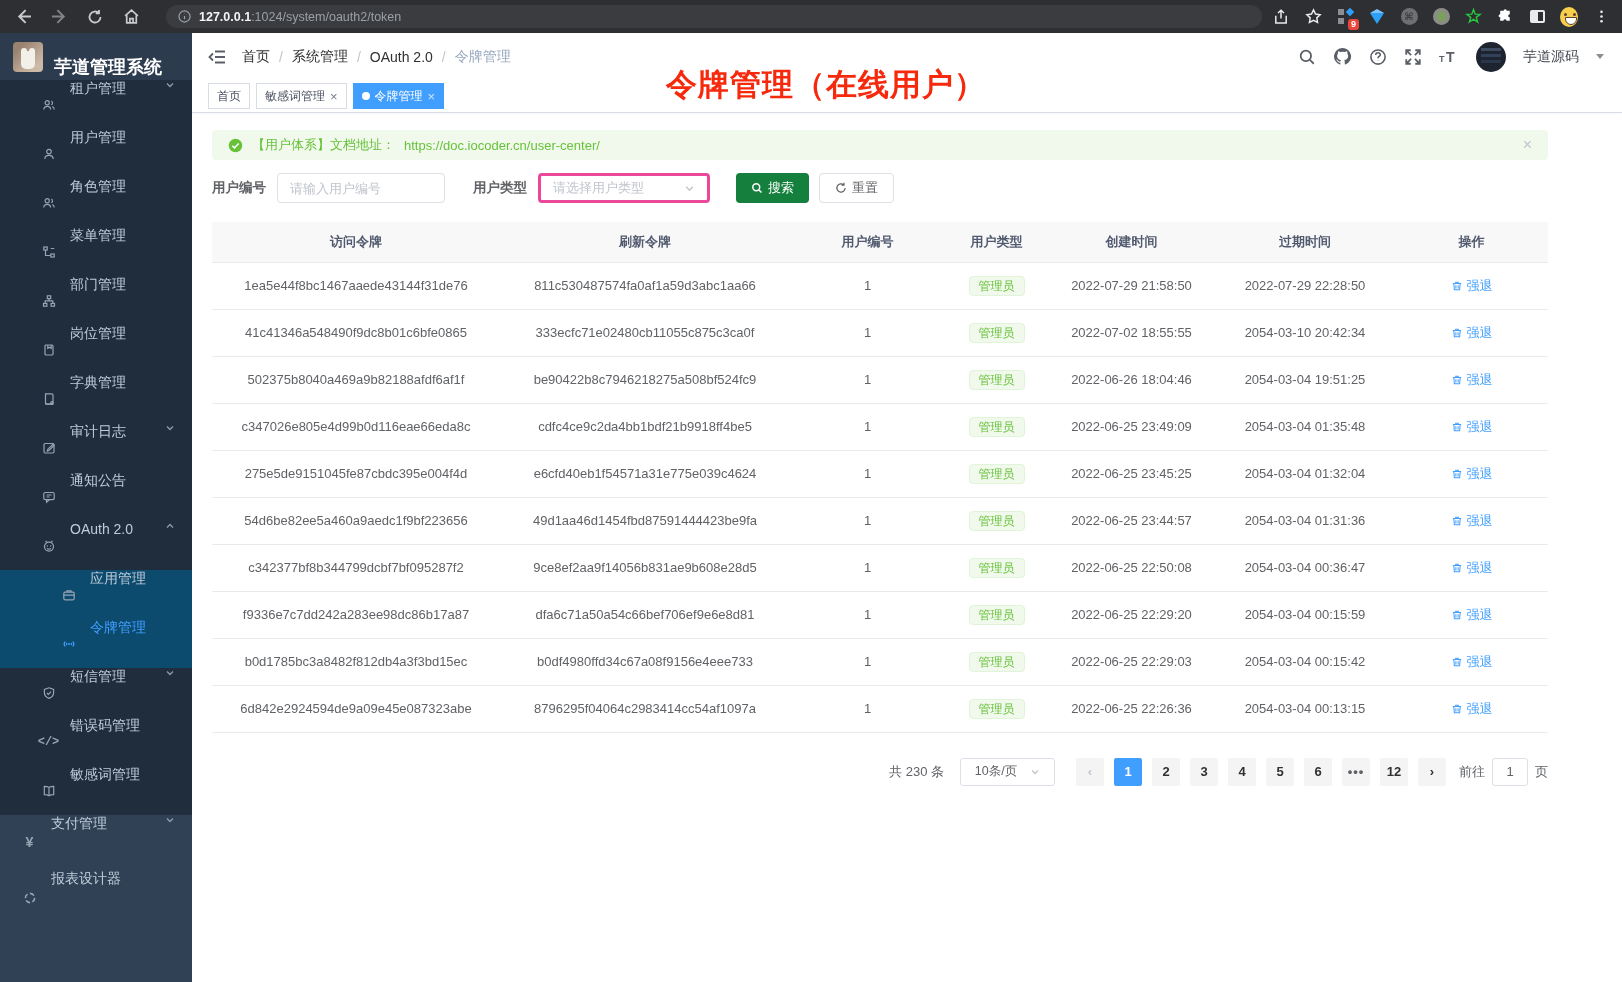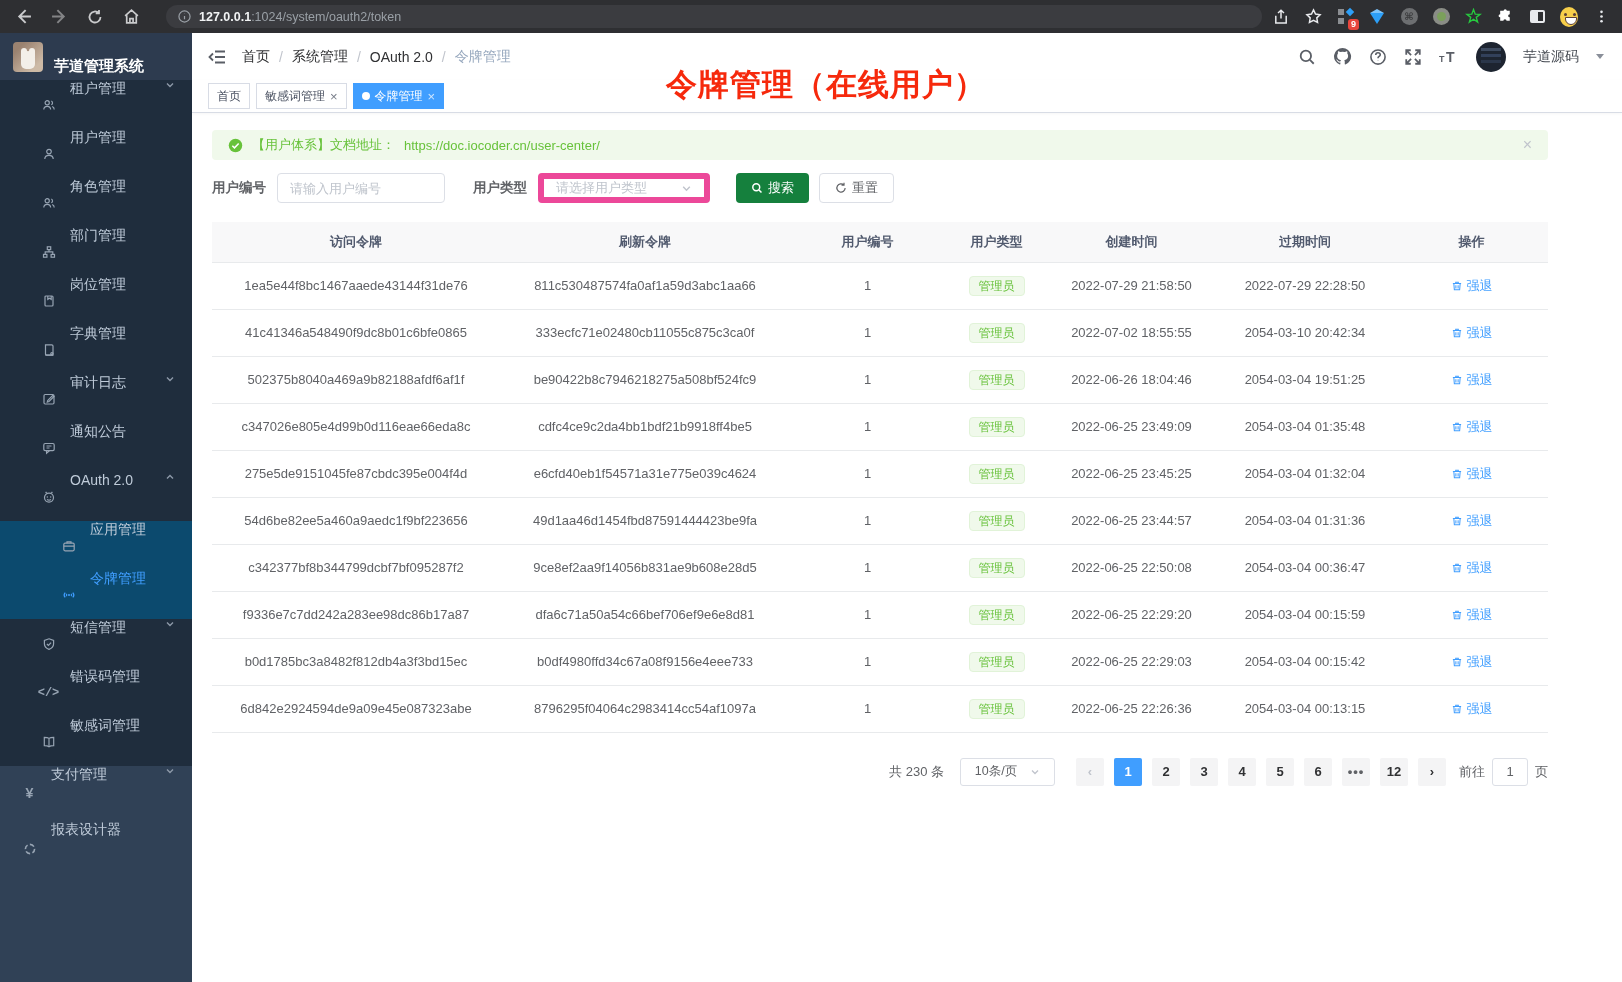--- a/index.html
+++ b/index.html
@@ -30,21 +30,21 @@
   .emoji-face:after { content:""; position:absolute; left:5px; top:10px; width:10px; height:6px; border-radius:0 0 10px 10px; background:#fff; border:1px solid #5d4037; }
   .split-ic { width:15px; height:13px; border:2px solid #e8eaed; border-radius:2px; position:relative; }
   .split-ic:before { content:""; position:absolute; left:0; top:0; bottom:0; width:6px; background:#e8eaed; }
 
   
   .app { display:flex; height:949px; }
   .sidebar { width:192px; background:#304156; flex-shrink:0; display:flex; flex-direction:column; }
   .logo-bar { height:47px; background:#2d3b4f; display:flex; align-items:center; padding-left:13px; gap:11px; flex-shrink:0; cursor:pointer; }
   .logo-img { width:30px; height:30px; border-radius:4px; background:linear-gradient(135deg,#9a8270 20%,#cdbaa6 80%); position:relative; overflow:hidden; }
   .logo-img:after { content:""; position:absolute; left:8px; top:9px; width:14px; height:18px; background:#f3efe9; border-radius:7px 7px 5px 5px; box-shadow:-4px -7px 0 -4px #f3efe9, 4px -7px 0 -4px #f3efe9; }
-  .app-title { color:#fff; font-size:15px; font-weight:700;margin-top:20px; }
+  .app-title { color:#fff; font-size:18px; font-weight:700;margin-top:20px; }
   .menu { overflow:hidden; }
   .menu-item { position:relative; display:flex; height:49px; color:#bfcbd9; font-size:14px; cursor:pointer; }
   .menu-item.level1 { padding-left:40px; background:#1f2d3d; }
   .menu-item.level2 { padding-left:60px; background:#0c4a6e; }
   .menu-item.level0 { padding-left:21px; height:55px; }
   .mi { width:17px; margin-right:13px; color:#97a4b3; display:inline-flex; justify-content:center; align-items:center; }
   .menu-item.active { color:#409eff; }
   .menu-item.active .mi { color:#409eff; }
   .arrow { position:absolute; right:17px; color:#8d99a8; display:flex; }
   .arrow.up svg { transform:rotate(180deg); }
@@ -80,21 +80,21 @@
   .inner { width:1336px; }
   .alert { height:30px; background:#f0f9eb; border-radius:4px; display:flex; align-items:center; padding:0 16px; gap:9px; font-size:13px; margin-bottom:13px; }
   .alert-text { color:#67c23a; font-weight:400; }
   .alert-link { color:#67c23a; cursor:pointer; font-weight:400; }
   .alert-close { margin-left:auto; color:#c0c4cc; font-size:16px; cursor:pointer; }
 
   .filters { display:flex; align-items:center; margin:4px 0 19px; font-size:13px; }
   .f-label { font-weight:700; color:#606266; margin-right:11px; font-size:13.5px; }
   .f-input { width:168px; height:30px; border:1px solid #dcdfe6; border-radius:4px; padding:0 12px; font-size:13px; color:#606266; outline:none; margin-right:28px; }
   .f-input::placeholder { color:#bfc4cc; }
-  .f-select { width:172px; height:30px; border:6px solid #ec4899; border-radius:4px; padding:0 12px; display:flex; align-items:center; justify-content:space-between; color:#bfc4cc; cursor:pointer; margin-right:26px; }
+  .f-select { width:172px; height:30px; border:3px solid #ec4899; border-radius:4px; padding:0 12px; display:flex; align-items:center; justify-content:space-between; color:#bfc4cc; cursor:pointer; margin-right:26px; }
   .sel-caret { color:#c0c4cc; display:flex; }
   .btn { height:30px; border-radius:4px; border:none; font-size:13px; display:inline-flex; align-items:center; gap:5px; padding:0 15px; cursor:pointer; }
   .btn-primary { background:#15803d; color:#fff; }
   .btn-plain { background:#fff; border:1px solid #dcdfe6; color:#606266; margin-left:10px; }
 
   table.grid { width:100%; border-collapse:collapse; table-layout:fixed; font-size:13px; color:#606266; }
   .grid th { background:#f8f8f9; height:40px; font-weight:700; color:#515a6e; border-bottom:1px solid #e8eaec; text-align:center; font-size:13px; }
   .grid td { height:47px; text-align:center; border-bottom:1px solid #e8eaec; overflow:hidden; white-space:nowrap; }
   .tag-success { display:inline-block; background:#f0f9eb; border:1px solid #e1f3d8; color:#67c23a; font-size:12px; padding:3px 9px; border-radius:4px; line-height:1; }
   .action-link { color:#409eff; display:inline-flex; align-items:center; gap:4px; cursor:pointer; text-decoration:none; }
@@ -235,20 +235,30 @@
               <circle cx="5.2" cy="4.8" r="2.1"></circle>
               <path d="M1.8 11.6c0-2 1.6-3.3 3.4-3.3s3.4 1.3 3.4 3.3"></path>
               <path d="M9.3 3a2.1 2.1 0 010 3.8M10.2 8.5c1.3.5 2 1.6 2 3.1"></path>
             </svg>
           </span>
           <span class="ml">角色管理</span>
         </div>
         <div class="menu-item level1">
           <span class="mi">
             <svg viewBox="0 0 14 14" width="14" height="14" fill="none" stroke="currentColor" stroke-width="1.2">
+              <rect x="1.8" y="2" width="3.4" height="3"></rect>
+              <rect x="8.8" y="9" width="3.4" height="3"></rect>
+              <path d="M3.5 5v5.5h5.3M8.8 3.5h3.4"></path>
+            </svg>
+          </span>
+          <span class="ml">菜单管理</span>
+        </div>
+        <div class="menu-item level1">
+          <span class="mi">
+            <svg viewBox="0 0 14 14" width="14" height="14" fill="none" stroke="currentColor" stroke-width="1.2">
               <rect x="5.3" y="1.8" width="3.4" height="2.8"></rect>
               <rect x="1.5" y="9.4" width="3.4" height="2.8"></rect>
               <rect x="9.1" y="9.4" width="3.4" height="2.8"></rect>
               <path d="M7 4.6v2.2M3.2 9.4V6.8h7.6v2.6"></path>
             </svg>
           </span>
           <span class="ml">部门管理</span>
         </div>
         <div class="menu-item level1">
           <span class="mi">

